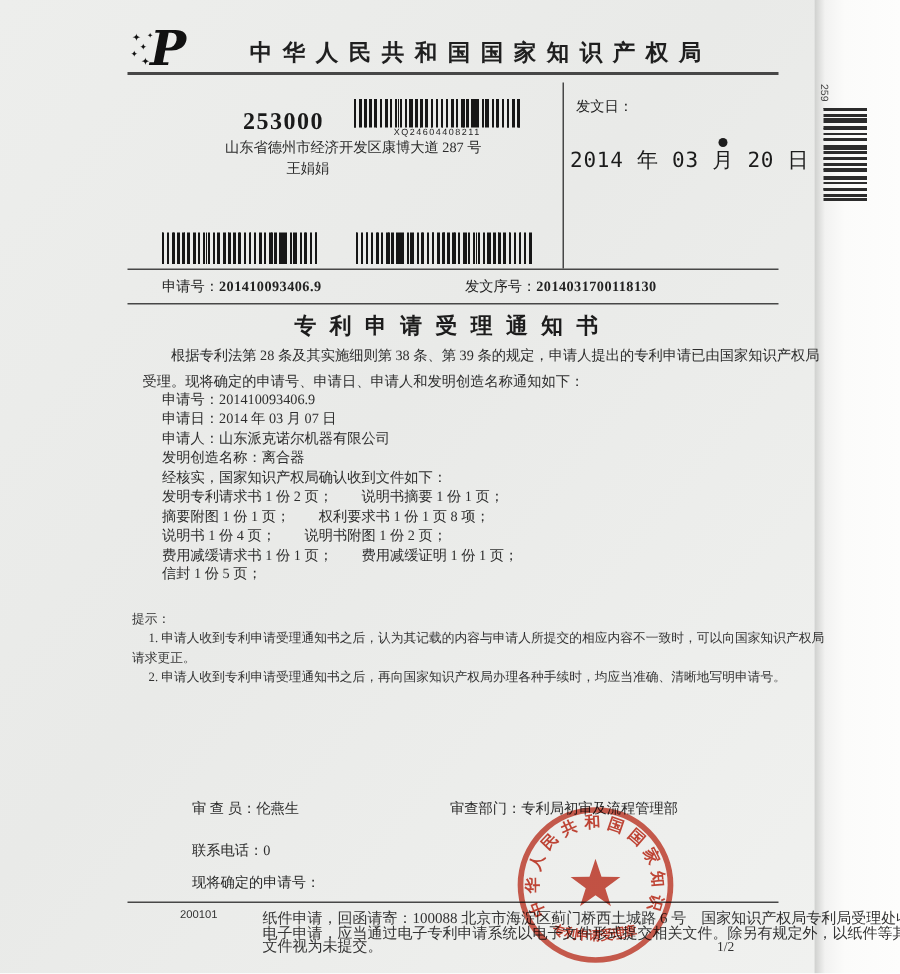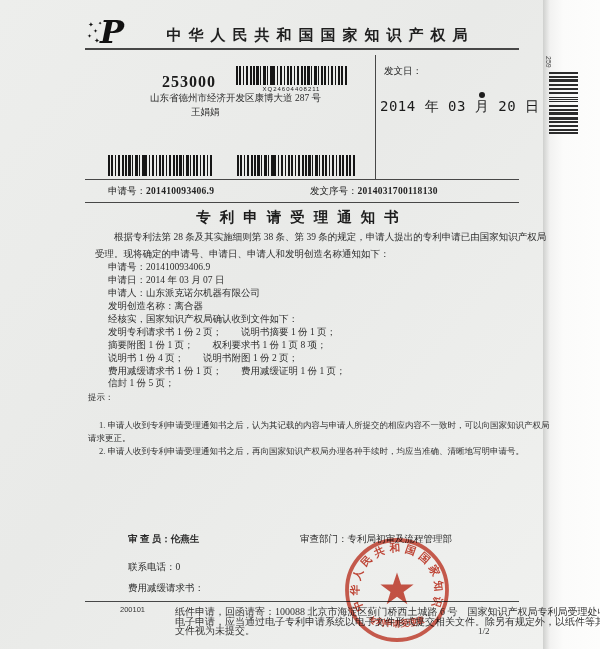--- a/index.html
+++ b/index.html
@@ -116,35 +116,35 @@
     <div>申请人：山东派克诺尔机器有限公司</div>
     <div>发明创造名称：离合器</div>
     <div>经核实，国家知识产权局确认收到文件如下：</div>
     <div>发明专利请求书 1 份 2 页；　　说明书摘要 1 份 1 页；</div>
     <div>摘要附图 1 份 1 页；　　权利要求书 1 份 1 页 8 项；</div>
     <div>说明书 1 份 4 页；　　说明书附图 1 份 2 页；</div>
     <div>费用减缓请求书 1 份 1 页；　　费用减缓证明 1 份 1 页；</div>
     <div>信封 1 份 5 页；</div>
   </div>
 
-  <div class="abs tips" style="left:88px; top:392px;">提示：</div>
+  <div class="abs tips" style="left:88px; top:407px;">提示：</div>
   <div class="abs tips" style="left:99px; top:420px;">1. 申请人收到专利申请受理通知书之后，认为其记载的内容与申请人所提交的相应内容不一致时，可以向国家知识产权局</div>
   <div class="abs tips" style="left:88px; top:433px;">请求更正。</div>
   <div class="abs tips" style="left:99px; top:446px;">2. 申请人收到专利申请受理通知书之后，再向国家知识产权局办理各种手续时，均应当准确、清晰地写明申请号。</div>
 
-  <div class="abs sign" style="left:128px; top:533px;font-weight:bold;">
+  <div class="abs sign" style="left:128px; top:533px;">
     <span>审 查 员：</span><span>伦燕生</span>
   </div>
   <div class="abs sign" style="left:300px; top:533px;">
     <span>审查部门：</span><span>专利局初审及流程管理部</span>
   </div>
   <div class="abs sign" style="left:128px; top:561px;">
     <span>联系电话：</span><span>0</span>
   </div>
-  <div class="abs sign" style="left:128px; top:582px;">费用减缓请求书：</div>
+  <div class="abs sign" style="left:128px; top:582px;">现将确定的申请号：</div>
 
   <div class="abs rule-h" style="left:85px; top:601px; width:434px;"></div>
   <div class="abs footer-code" style="left:120px; top:605px;">200101</div>
   <div class="abs footer-code" style="left:120px; top:648px;">2010.2</div>
   <div class="abs footer-text" style="left:175px; top:605px;">纸件申请，回函请寄：100088 北京市海淀区蓟门桥西土城路 6 号　国家知识产权局专利局受理处收</div>
   <div class="abs footer-text" style="left:175px; top:614.5px;">电子申请，应当通过电子专利申请系统以电子文件形式提交相关文件。除另有规定外，以纸件等其他形式提交的</div>
   <div class="abs footer-text" style="left:175px; top:624px;">文件视为未提交。</div>
   <div class="abs page-num" style="left:478px; top:626px;">1/2</div>
 
   <svg class="abs seal" style="left:337px; top:534px;" width="120" height="114" viewBox="0 0 120 114">

